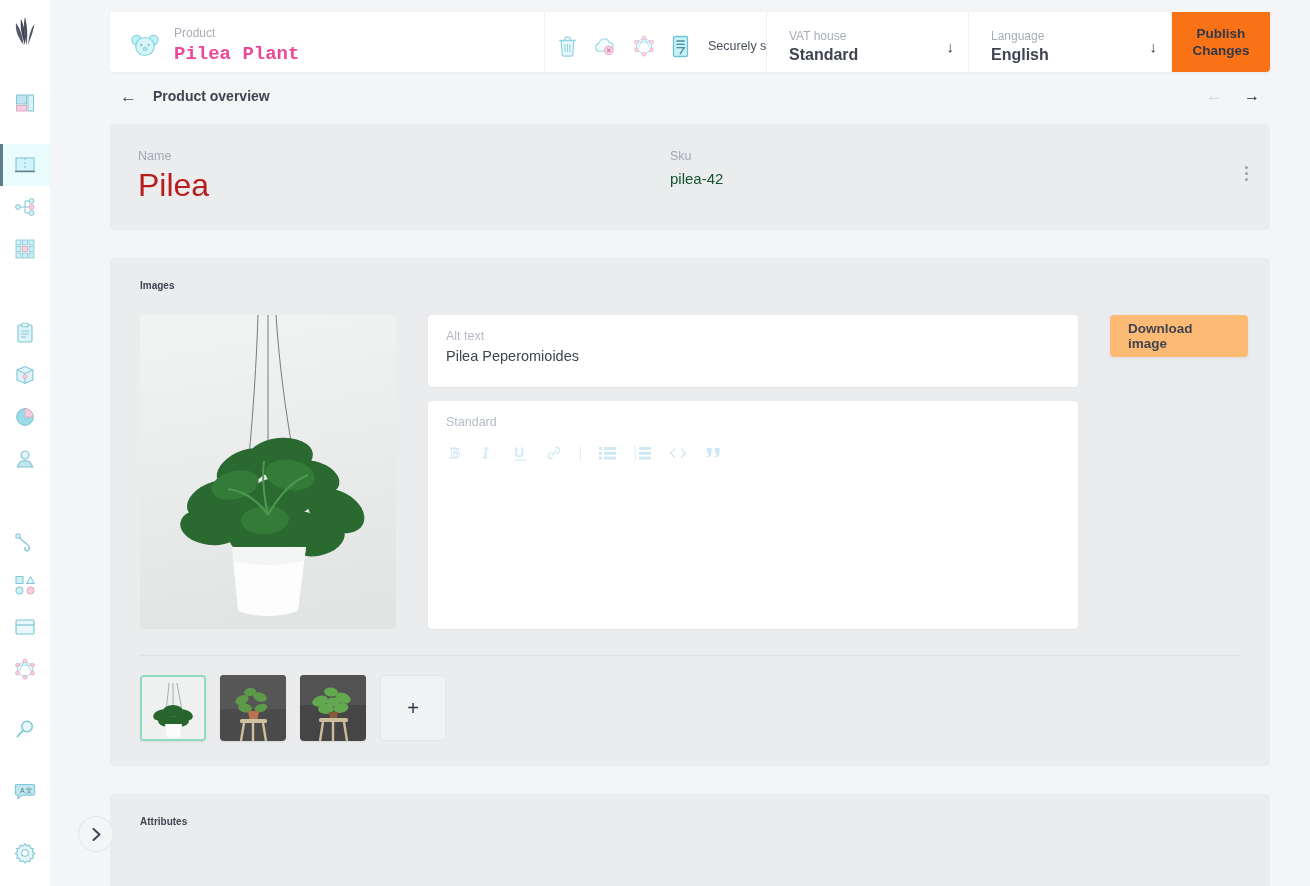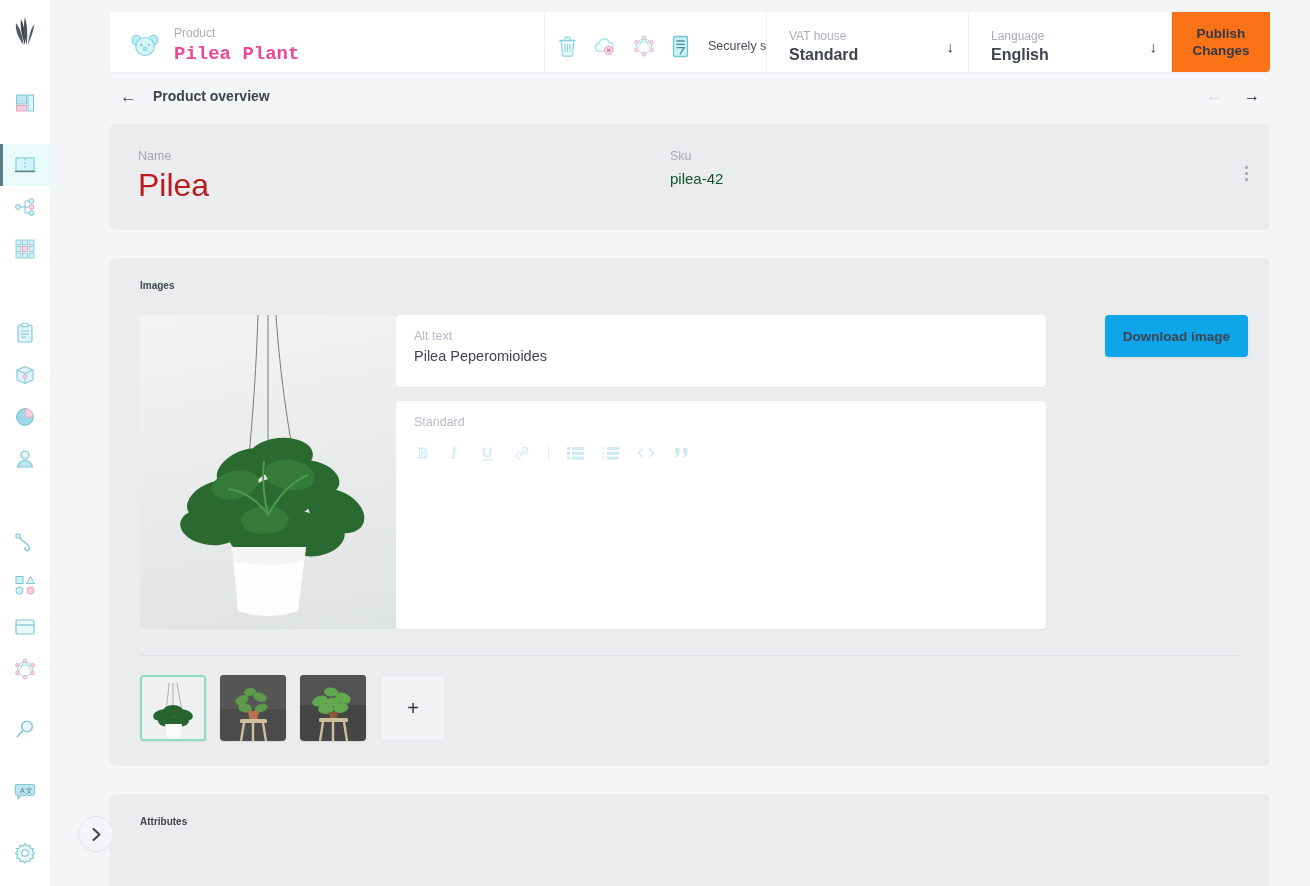--- a/index.html
+++ b/index.html
@@ -135,21 +135,21 @@
   }
   .kebab i { width: 3px; height: 3px; border-radius: 50%; background: #9aa0ad; display: block; }
 
   #images-card {
     margin-top: 28px;
     padding: 22px 22px 0 30px;
     height: 508px;
   }
   .section-title { font-size: 10px; font-weight: bold; color: #3f4450; }
 
-  .img-row { display: flex; margin-top: 24px; }
+  .img-row { display: flex; margin-top: 24px; gap: 32px; }
   .hero {
     width: 256px; height: 314px;
     border-radius: 3px;
     overflow: hidden;
     flex: none;
     position: relative;
   }
   .editor-col { width: 650px; display: flex; flex-direction: column; gap: 14px; }
   .white-field {
     background: #fff; border-radius: 4px;
@@ -162,21 +162,21 @@
   .rte-toolbar {
     display: flex; align-items: center; gap: 18px;
     height: 32px; margin-top: 6px; padding-left: 2px;
   }
   .rte-btn { cursor: pointer; display: flex; align-items: center; justify-content: center; }
   .rte-div { width: 1px; height: 15px; background: #dff0f6; }
   .cap-text { font-size: 14.5px; color: #3f4450; line-height: 22px; margin-top: 5px; }
 
   .dl-col { flex: 1; display: flex; justify-content: flex-end; }
   .dl-btn {
-    background: #0ea5e9; border-radius: 4px;
+    background: #fdba74; border-radius: 4px;
     padding: 0 18px; height: 42px;
     display: flex; align-items: center;
     font-size: 13.5px; font-weight: bold; color: #3f4450;
     box-shadow: 0 1px 3px rgba(70,75,90,0.10);
     cursor: pointer;
   }
 
   .thumb-sep {
     margin-top: 26px; height: 1px; background: #dfe1e4; width: 1100px;
   }

